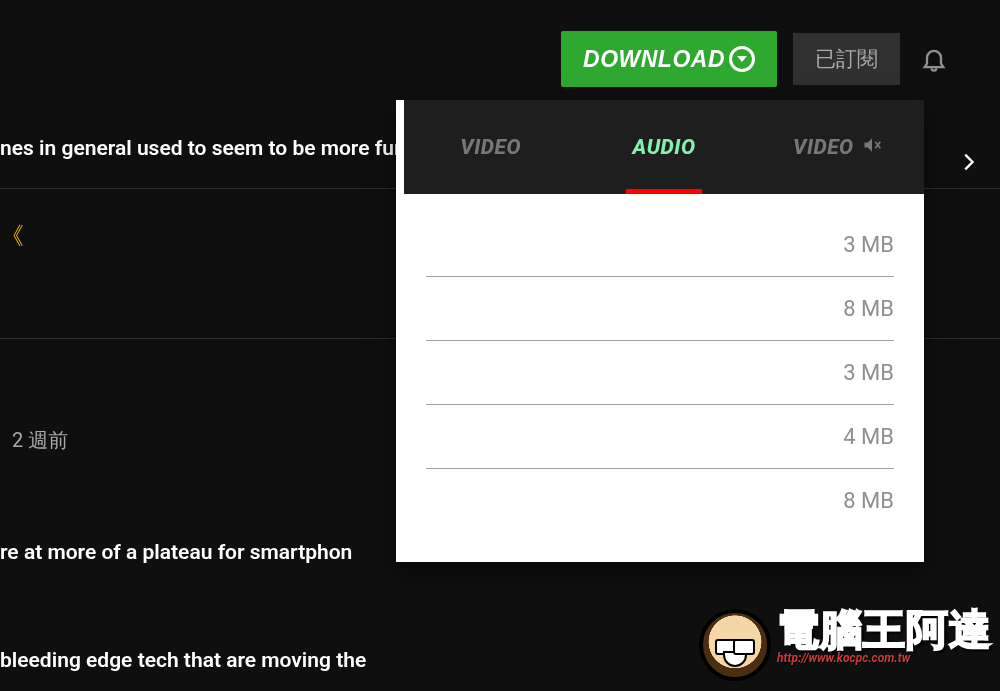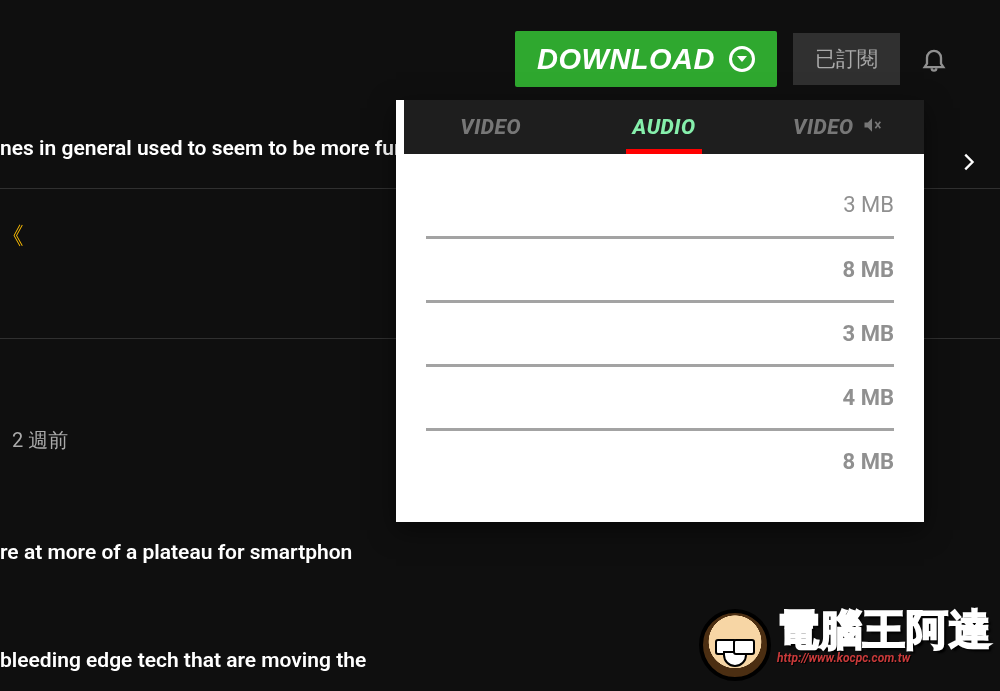--- a/index.html
+++ b/index.html
@@ -15,28 +15,28 @@
     justify-content: flex-end;
     align-items: center;
     gap: 16px;
     padding-right: 48px;
   }
   .btn-download {
     background: #2fa82f;
     color: #fff;
     height: 56px;
     padding: 0 22px;
-    font-size: 29px;
+    font-size: 23px;
     font-weight: 800;
     letter-spacing: 0.5px;
     font-style: italic;
     border: none;
     display: flex;
     align-items: center;
-    gap: 14px;
+    gap: 4px;
     cursor: pointer;
     border-radius: 2px;
   }
   .btn-download .circle {
     width: 26px; height: 26px;
     border: 3px solid #fff;
     border-radius: 50%;
     display: flex; align-items: center; justify-content: center;
   }
   .btn-download svg { display: block; }
@@ -90,21 +90,21 @@
   .panel {
     position: absolute;
     top: 100px; left: 396px;
     width: 528px;
     background: #fff;
     color: #000;
     box-shadow: 0 8px 24px rgba(0,0,0,.5);
   }
   .panel-tabs {
     background: #1e1e1e;
-    height: 54px;
+    height: 94px;
     display: flex;
     align-items: stretch;
     margin-left: 8px;
   }
   .tab {
     flex: 1;
     display: flex;
     align-items: center;
     justify-content: center;
     gap: 8px;
@@ -131,21 +131,21 @@
   }
   .size-row {
     height: 64px;
     display: flex;
     align-items: center;
     justify-content: flex-end;
     color: #909090;
     font-size: 22px;
     position: relative;
   }
-  .size-row + .size-row { border-top: 3px solid #a3a3a3; font-weight: bold; }
+  .size-row + .size-row { border-top: 1px solid #a3a3a3; }
 
   
   .watermark {
     position: absolute;
     right: 8px; bottom: 10px;
     display: flex; gap: 6px;
     pointer-events: none;
   }
   .wm-face {
     width: 72px; height: 72px;

